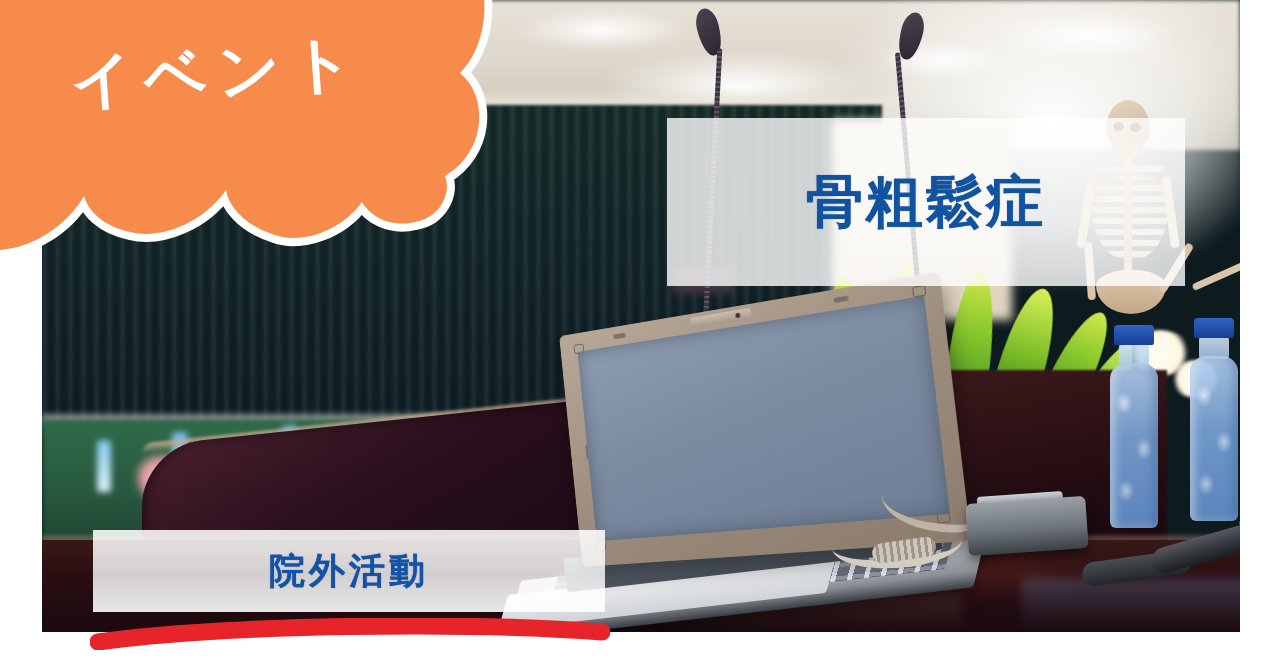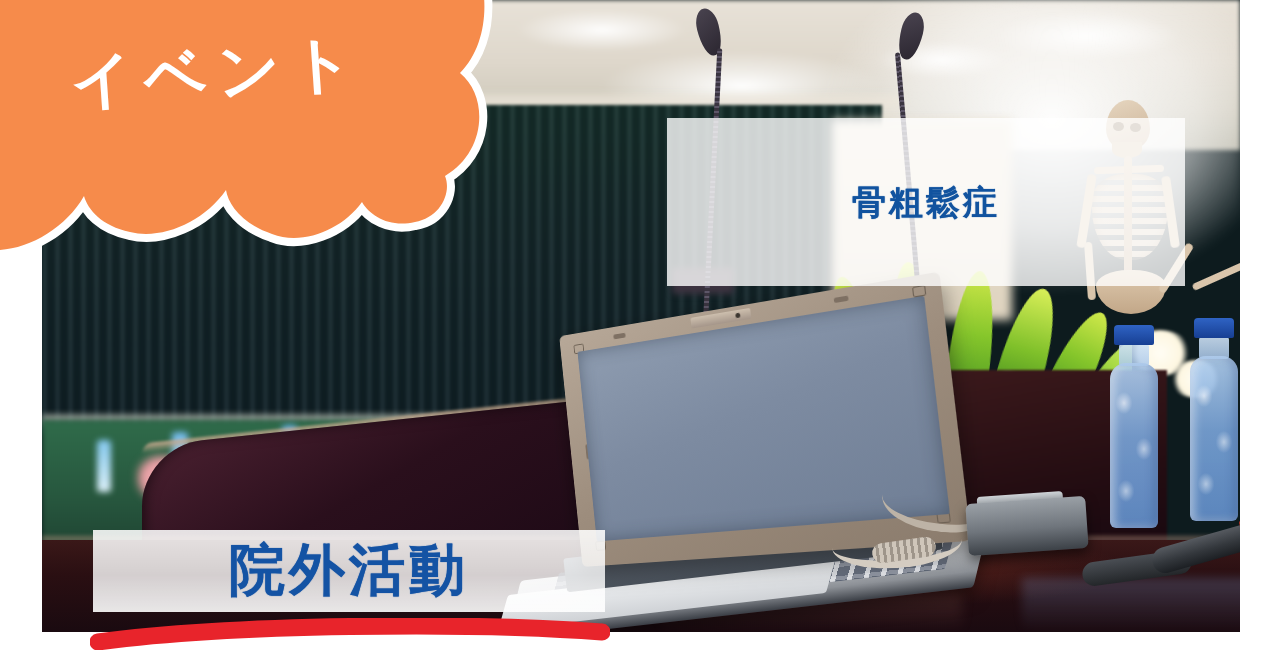--- a/index.html
+++ b/index.html
@@ -363,38 +363,38 @@
   
   .title-band {
     position: absolute; left: 667px; top: 118px; width: 518px; height: 168px;
     background: rgba(255,255,255,.80);
     display: flex; flex-direction: column;
     align-items: center; justify-content: center;
     gap: 4px;
   }
   .title-line {
     color: #11539F;
-    font-size: 34px;
+    font-size: 57px;
     font-weight: 700;
     letter-spacing: 3px;
     line-height: 1.25;
     font-family: "DejaVu Sans", "Liberation Sans", sans-serif;
     white-space: nowrap;
     text-shadow: 0 0 1px #11539F;
   }
 
   
   .subtitle-band {
     position: absolute; left: 93px; top: 530px; width: 512px; height: 82px;
     background: linear-gradient(180deg, rgba(255,255,255,.88) 0%, rgba(255,255,255,.80) 55%, rgba(255,255,255,.90) 100%);
     display: flex; align-items: center; justify-content: center;
   }
   .subtitle-text {
     color: #1453A4;
-    font-size: 56px;
+    font-size: 36px;
     font-weight: 700;
     letter-spacing: 4px;
     font-family: Liberation Serif, serif;
     white-space: nowrap;
     text-shadow: 0 0 1px #1453A4;
   }
   .red-swoosh {
     position: absolute; left: 90px; top: 618px; width: 520px; height: 32px;
   }
 </style>

